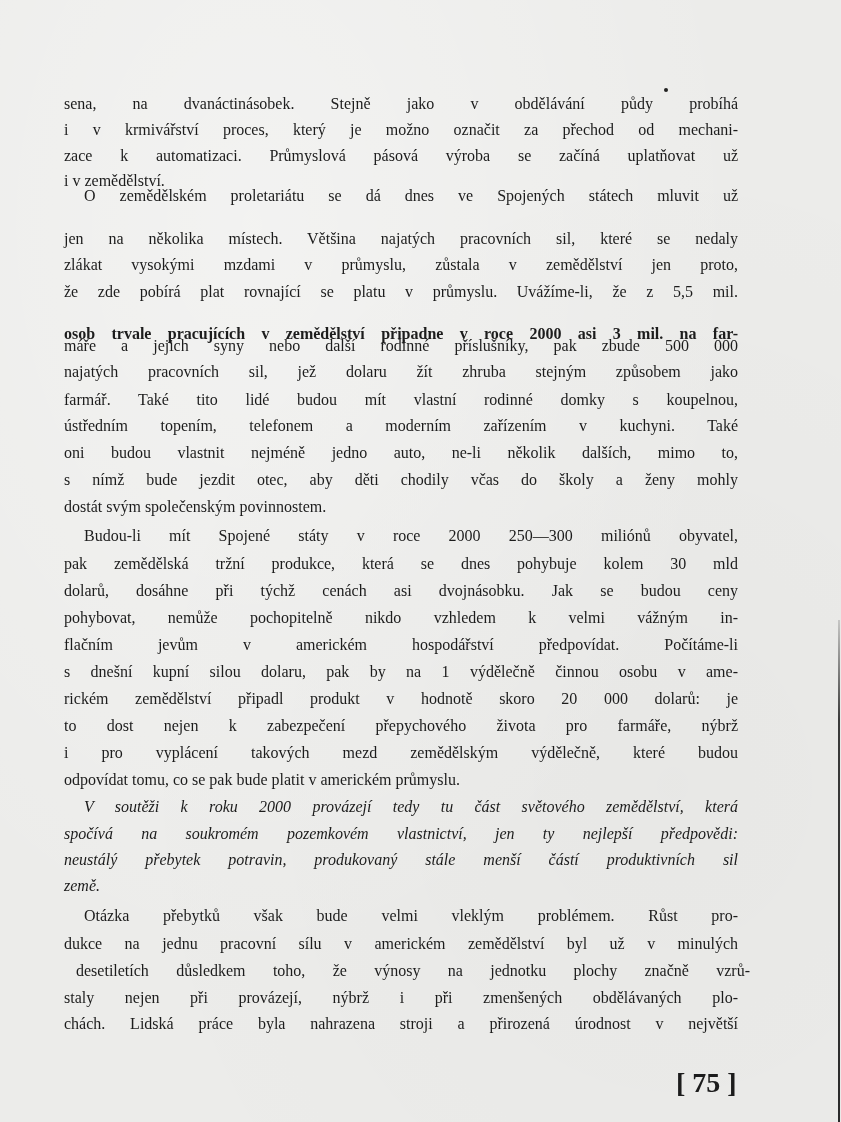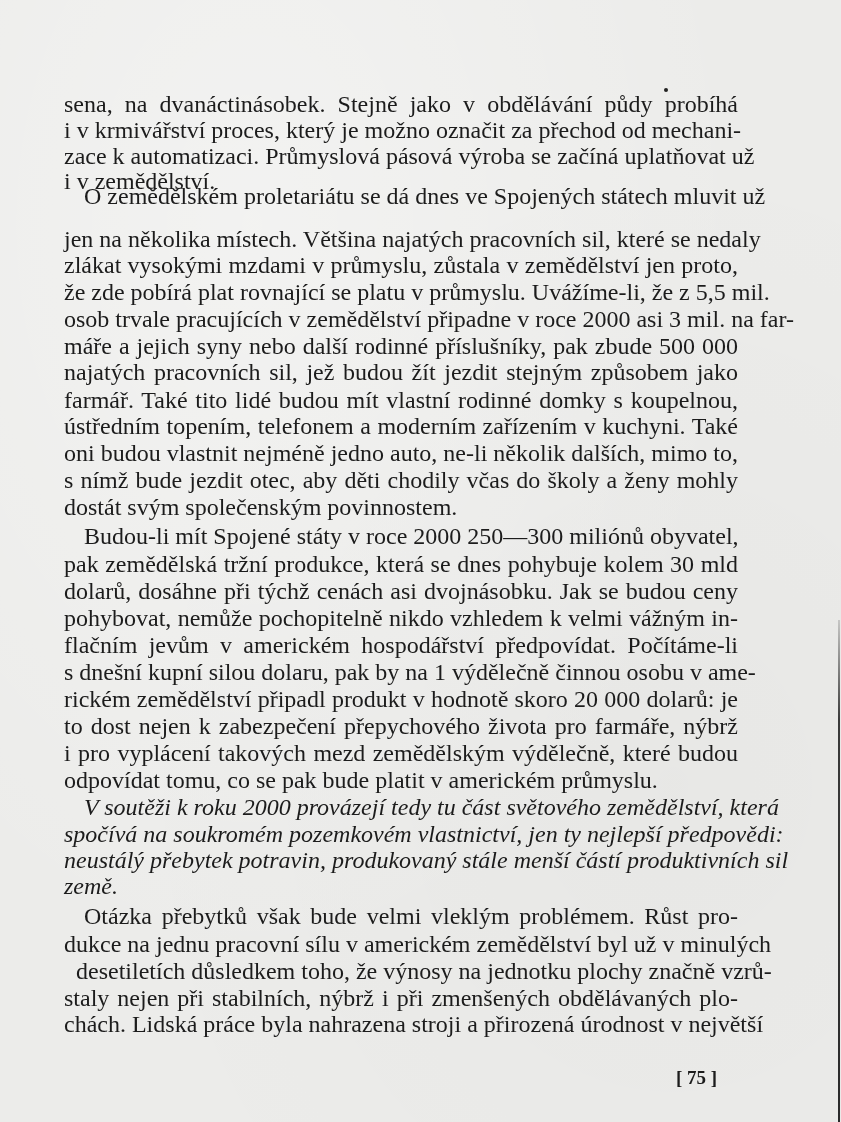--- a/index.html
+++ b/index.html
@@ -38,41 +38,41 @@
       left: 64px;
       top: 91px;
       width: 674px;
     }
     .line {
       display: block;
       position: absolute;
       left: 0;
       width: 674px;
       height: 26px;
-      font-size: 24px;
+      font-size: 16px;
       line-height: 26px;
       white-space: nowrap;
       text-align: justify;
       text-align-last: justify;
     }
     .line.last {
       text-align-last: left;
     }
     .line.indent {
       padding-left: 20px;
       width: 654px;
     }
     .line.italic {
       font-style: italic;
     }
     .page-number {
       position: absolute;
       left: 676px;
       top: 1067px;
-      font-size: 19px;
+      font-size: 28px;
       font-weight: bold;
       letter-spacing: 0px;
       color: #1c1c1c;
     }
     .speck {
       position: absolute;
       width: 4px; height: 4px;
       border-radius: 50%;
       background: #222;
     }
@@ -87,23 +87,23 @@
 
     <span class="line" style="top:0px;">sena, na dvanáctinásobek. Stejně jako v obdělávání půdy probíhá</span>
     <span class="line" style="top:26px;">i v krmivářství proces, který je možno označit za přechod od mechani-</span>
     <span class="line" style="top:52px;">zace k automatizaci. Průmyslová pásová výroba se začíná uplatňovat už</span>
     <span class="line last" style="top:77px;">i v zemědělství.</span>
 
     <span class="line indent" style="top:92px;">O zemědělském proletariátu se dá dnes ve Spojených státech mluvit už</span>
     <span class="line" style="top:135px;">jen na několika místech. Většina najatých pracovních sil, které se nedaly</span>
     <span class="line" style="top:161px;">zlákat vysokými mzdami v průmyslu, zůstala v zemědělství jen proto,</span>
     <span class="line" style="top:188px;">že zde pobírá plat rovnající se platu v průmyslu. Uvážíme-li, že z 5,5 mil.</span>
-    <span class="line" style="top:215px;">osob trvale pracujících v zemědělství připadne v roce 2000 asi 3 mil. na far-</span>
+    <span class="line" style="top:230px;font-weight:bold;">osob trvale pracujících v zemědělství připadne v roce 2000 asi 3 mil. na far-</span>
     <span class="line" style="top:242px;">máře a jejich syny nebo další rodinné příslušníky, pak zbude 500 000</span>
-    <span class="line" style="top:268px;">najatých pracovních sil, jež budou žít jezdit stejným způsobem jako</span>
+    <span class="line" style="top:268px;">najatých pracovních sil, jež dolaru žít zhruba stejným způsobem jako</span>
     <span class="line" style="top:296px;">farmář. Také tito lidé budou mít vlastní rodinné domky s koupelnou,</span>
     <span class="line" style="top:322px;">ústředním topením, telefonem a moderním zařízením v kuchyni. Také</span>
     <span class="line" style="top:349px;">oni budou vlastnit nejméně jedno auto, ne-li několik dalších, mimo to,</span>
     <span class="line" style="top:376px;">s nímž bude jezdit otec, aby děti chodily včas do školy a ženy mohly</span>
     <span class="line last" style="top:403px;">dostát svým společenským povinnostem.</span>
 
     <span class="line indent" style="top:432px;">Budou-li mít Spojené státy v roce 2000 250—300 miliónů obyvatel,</span>
     <span class="line" style="top:460px;">pak zemědělská tržní produkce, která se dnes pohybuje kolem 30 mld</span>
     <span class="line" style="top:487px;">dolarů, dosáhne při týchž cenách asi dvojnásobku. Jak se budou ceny</span>
     <span class="line" style="top:514px;">pohybovat, nemůže pochopitelně nikdo vzhledem k velmi vážným in-</span>
@@ -115,20 +115,20 @@
     <span class="line last" style="top:676px;">odpovídat tomu, co se pak bude platit v americkém průmyslu.</span>
 
     <span class="line indent italic" style="top:703px;">V soutěži k roku 2000 provázejí tedy tu část světového zemědělství, která</span>
     <span class="line italic" style="top:730px;">spočívá na soukromém pozemkovém vlastnictví, jen ty nejlepší předpovědi:</span>
     <span class="line italic" style="top:756px;">neustálý přebytek potravin, produkovaný stále menší částí produktivních sil</span>
     <span class="line italic last" style="top:782px;">země.</span>
 
     <span class="line indent" style="top:812px;">Otázka přebytků však bude velmi vleklým problémem. Růst pro-</span>
     <span class="line" style="top:840px;">dukce na jednu pracovní sílu v americkém zemědělství byl už v minulých</span>
     <span class="line" style="top:867px;margin-left:12px;">desetiletích důsledkem toho, že výnosy na jednotku plochy značně vzrů-</span>
-    <span class="line" style="top:894px;">staly nejen při stabilních, nýbrž i při zmenšených obdělávaných plo-</span>
+    <span class="line" style="top:894px;">staly nejen při provázejí, nýbrž i při zmenšených obdělávaných plo-</span>
     <span class="line" style="top:920px;">chách. Lidská práce byla nahrazena stroji a přirozená úrodnost v největší</span>
   </div>
 
   <div class="page-number">[ 75 ]</div>
 
   <div class="page-edge"></div>
 </div>
 
 </body></html>

